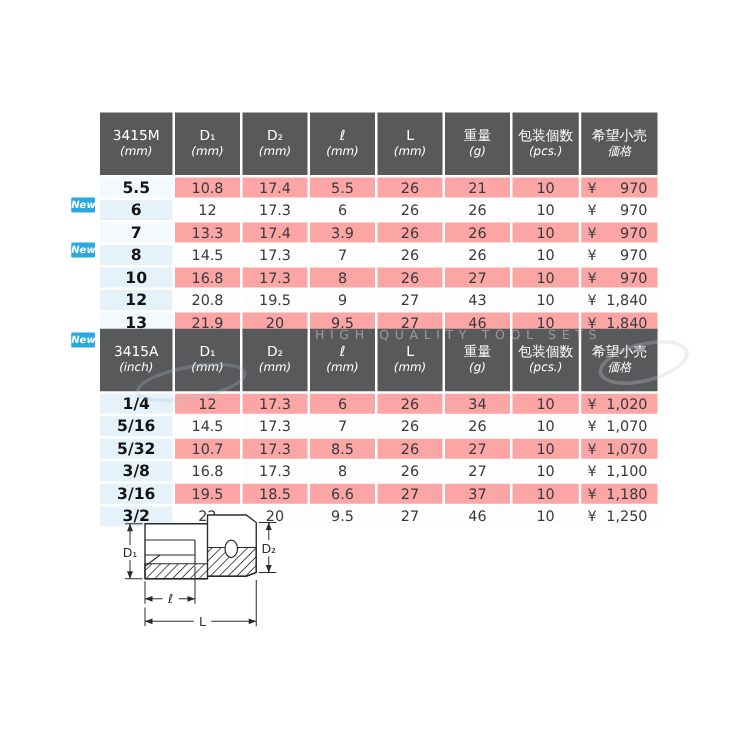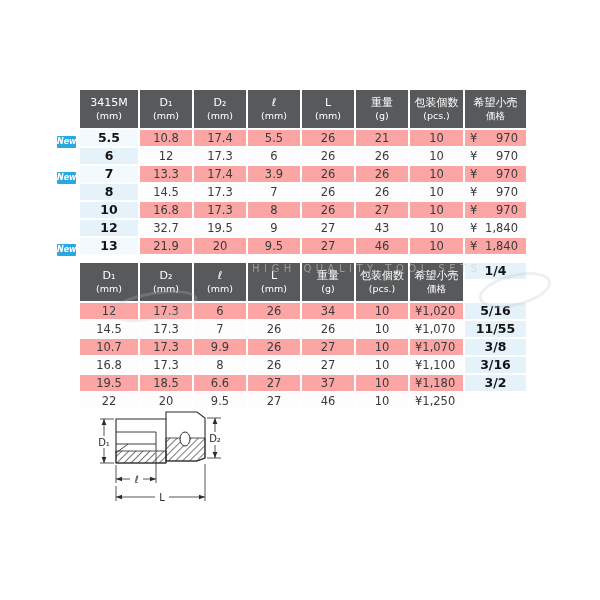--- a/index.html
+++ b/index.html
@@ -11,35 +11,35 @@
   .spec-grid{
     display:grid;
     grid-template-columns:58px 52px 52px 52px 52px 52px 53px 61px;
     gap:2px;
     position:absolute;
     left:80px;
   }
   #table-metric{top:90px;}
   #table-inch{top:263px;}
   .hcell{
-    height:38px;background:#58595b;color:#fff;text-align:center;
+    height:50px;background:#58595b;color:#fff;text-align:center;
     display:flex;flex-direction:column;justify-content:center;line-height:1.25;
   }
   .h1{font-size:11px;}
-  .h2{font-size:9.5px;}
+  .h2{font-size:9.5px;font-style:italic;}
   .cell{
     height:16px;line-height:16px;text-align:center;font-size:11.5px;color:#3a3a3c;
     position:relative;white-space:nowrap;
   }
   .cell.odd{background:#fca5a5;}
   .cell.even{background:#fdfdfe;}
   .cell.size{font-weight:bold;font-size:12.5px;color:#141414;background:#e5f2f9;}
   .cell.size.isnew{background:#f3fafd;}
   .badge{
-    position:absolute;left:-23px;top:6px;width:19px;height:12px;
+    position:absolute;left:-23px;top:16px;width:19px;height:12px;
     background:#29a9e1;color:#fff;font-size:8px;font-style:italic;font-weight:bold;
     line-height:12px;text-align:left;border-radius:1px;
   }
   .price{display:flex;justify-content:space-between;padding:0 8px 0 5px;box-sizing:border-box;}
   .watermark-text{
     position:absolute;left:213px;top:263px;z-index:3;
     font-size:10px;font-weight:normal;letter-spacing:4.5px;white-space:nowrap;
     color:rgba(205,205,208,0.55);pointer-events:none;margin-left:39px;
   }
   .swirl{
@@ -135,21 +135,21 @@
     <div class="cell odd">17.3</div>
     <div class="cell odd">8</div>
     <div class="cell odd">26</div>
     <div class="cell odd">27</div>
     <div class="cell odd">10</div>
     <div class="cell price odd">
       <span>¥</span>
       <span>970</span>
     </div>
     <div class="cell size even">12</div>
-    <div class="cell even">32.7</div>
+    <div class="cell even">20.8</div>
     <div class="cell even">19.5</div>
     <div class="cell even">9</div>
     <div class="cell even">27</div>
     <div class="cell even">43</div>
     <div class="cell even">10</div>
     <div class="cell price even">
       <span>¥</span>
       <span>1,840</span>
     </div>
     <div class="cell size odd isnew">13<span class="badge">New</span></div>
@@ -160,20 +160,24 @@
     <div class="cell odd">46</div>
     <div class="cell odd">10</div>
     <div class="cell price odd">
       <span>¥</span>
       <span>1,840</span>
     </div>
   </div>
 
 <div class="spec-grid" id="table-inch">
     <div class="hcell">
+      <div class="h1">3415A</div>
+      <div class="h2">(inch)</div>
+    </div>
+    <div class="hcell">
       <div class="h1">D₁</div>
       <div class="h2">(mm)</div>
     </div>
     <div class="hcell">
       <div class="h1">D₂</div>
       <div class="h2">(mm)</div>
     </div>
     <div class="hcell">
       <div class="h1">ℓ</div>
       <div class="h2">(mm)</div>
@@ -209,24 +213,24 @@
     <div class="cell even">14.5</div>
     <div class="cell even">17.3</div>
     <div class="cell even">7</div>
     <div class="cell even">26</div>
     <div class="cell even">26</div>
     <div class="cell even">10</div>
     <div class="cell price even">
       <span>¥</span>
       <span>1,070</span>
     </div>
-    <div class="cell size odd">11/55</div>
+    <div class="cell size odd">5/32</div>
     <div class="cell odd">10.7</div>
     <div class="cell odd">17.3</div>
-    <div class="cell odd">9.9</div>
+    <div class="cell odd">8.5</div>
     <div class="cell odd">26</div>
     <div class="cell odd">27</div>
     <div class="cell odd">10</div>
     <div class="cell price odd">
       <span>¥</span>
       <span>1,070</span>
     </div>
     <div class="cell size even">3/8</div>
     <div class="cell even">16.8</div>
     <div class="cell even">17.3</div>

